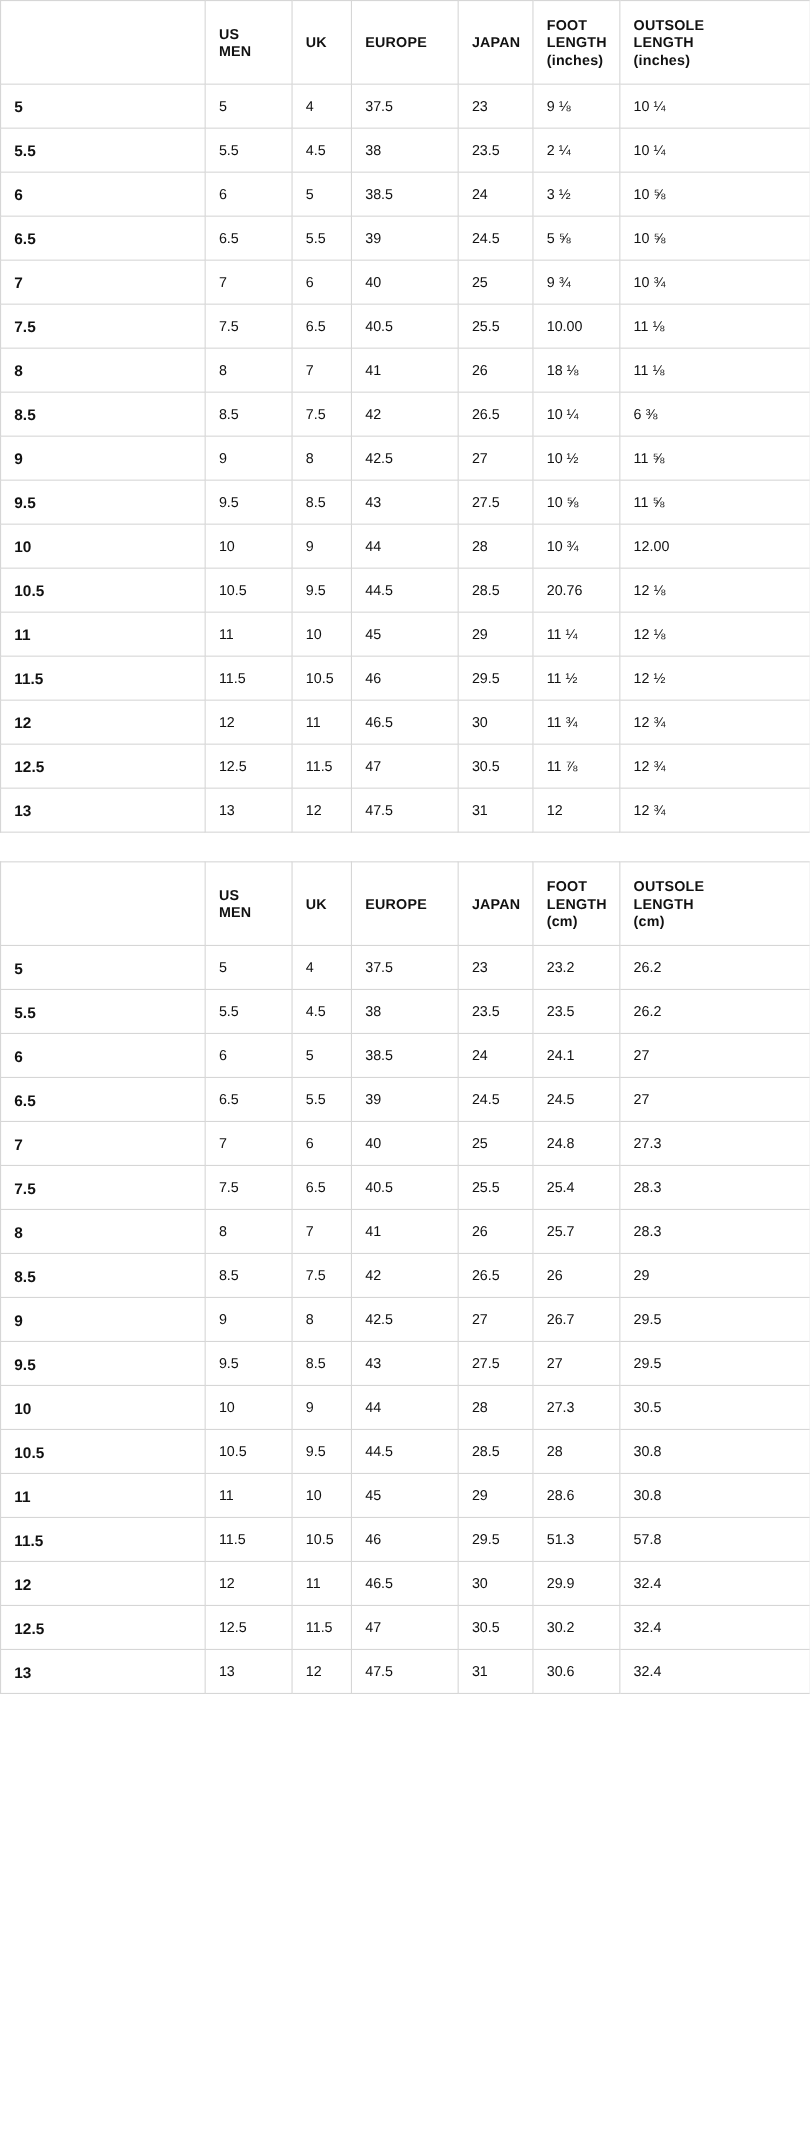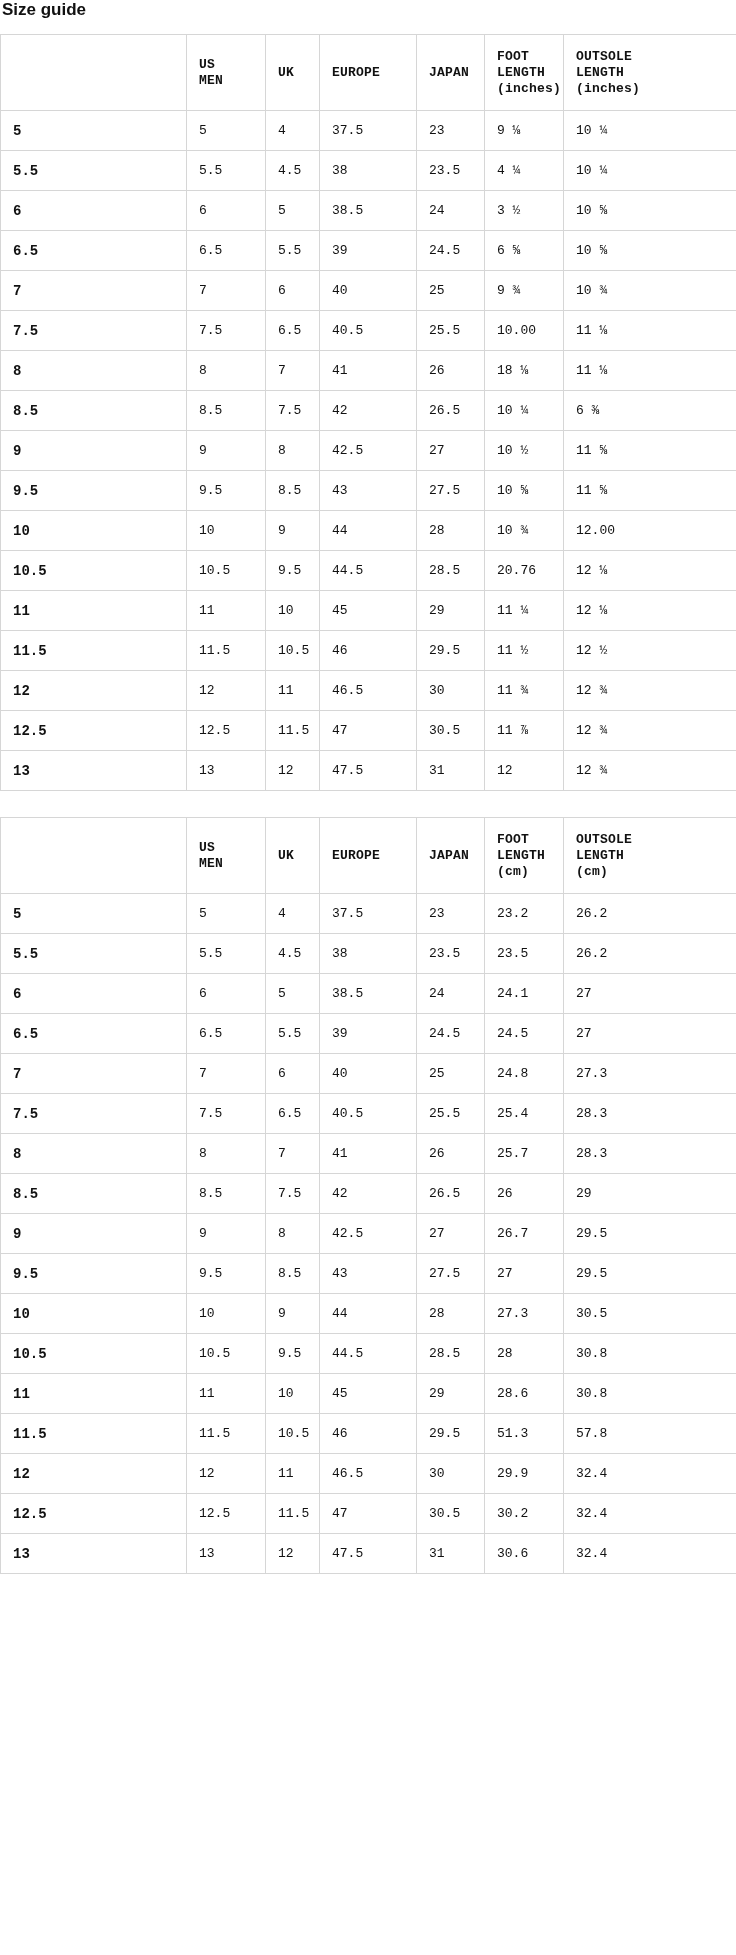--- a/index.html
+++ b/index.html
@@ -25,21 +25,20 @@
     line-height: 20px;
     margin: 0 0 14px 0;
     padding: 0 0 0 2px;
     color: #111111;
   }
   table.size-table {
     border-collapse: collapse;
     width: 736px;
     table-layout: fixed;
     margin: 0 0 26px 0;
-    font-family: Liberation Mono, monospace;
   }
   table.size-table col.c0 { width: 186px; }
   table.size-table col.c1 { width: 79px; }
   table.size-table col.c2 { width: 54px; }
   table.size-table col.c3 { width: 97px; }
   table.size-table col.c4 { width: 68px; }
   table.size-table col.c5 { width: 79px; }
   table.size-table col.c6 { width: 173px; }
 
   table.size-table th,
@@ -74,21 +73,20 @@
     font-weight: normal;
     color: #111111;
   }
   .hdr-line { display: block; }
 </style>
 </head>
 <body>
 
 <div class="page">
 
-  <h1 class="page-title">Size guide</h1>
 
   <div id="tables-root">
       <table class="size-table">
         <colgroup>
           <col class="c0">
           <col class="c1">
           <col class="c2">
           <col class="c3">
           <col class="c4">
           <col class="c5">
@@ -133,39 +131,39 @@
             <td>23</td>
             <td>9 ⅛</td>
             <td>10 ¼</td>
           </tr>
           <tr>
             <th class="row-head">5.5</th>
             <td>5.5</td>
             <td>4.5</td>
             <td>38</td>
             <td>23.5</td>
-            <td>4 ¼</td>
+            <td>2 ¼</td>
             <td>10 ¼</td>
           </tr>
           <tr>
             <th class="row-head">6</th>
             <td>6</td>
             <td>5</td>
             <td>38.5</td>
             <td>24</td>
             <td>3 ½</td>
             <td>10 ⅝</td>
           </tr>
           <tr>
             <th class="row-head">6.5</th>
             <td>6.5</td>
             <td>5.5</td>
             <td>39</td>
             <td>24.5</td>
-            <td>6 ⅝</td>
+            <td>5 ⅝</td>
             <td>10 ⅝</td>
           </tr>
           <tr>
             <th class="row-head">7</th>
             <td>7</td>
             <td>6</td>
             <td>40</td>
             <td>25</td>
             <td>9 ¾</td>
             <td>10 ¾</td>

